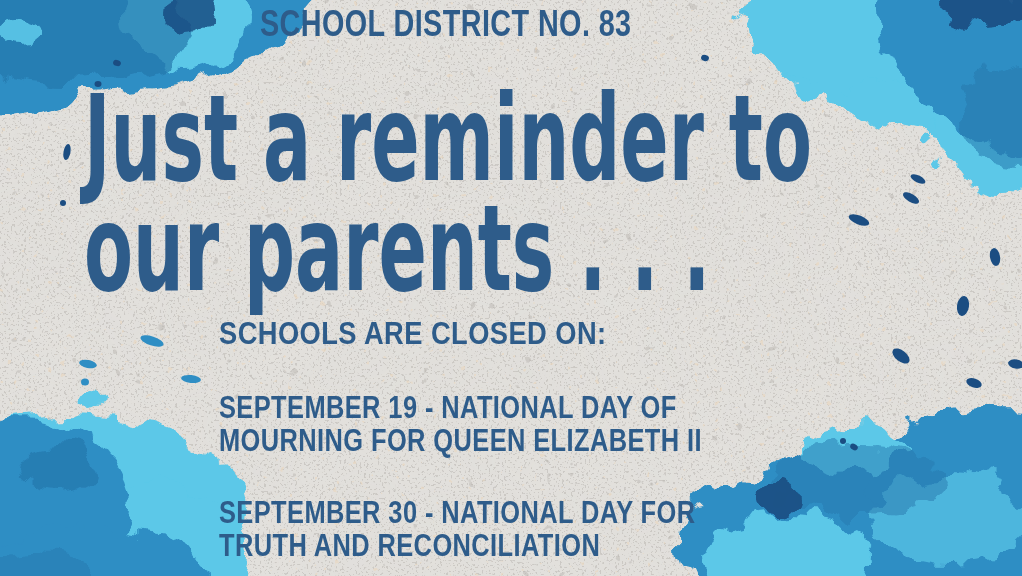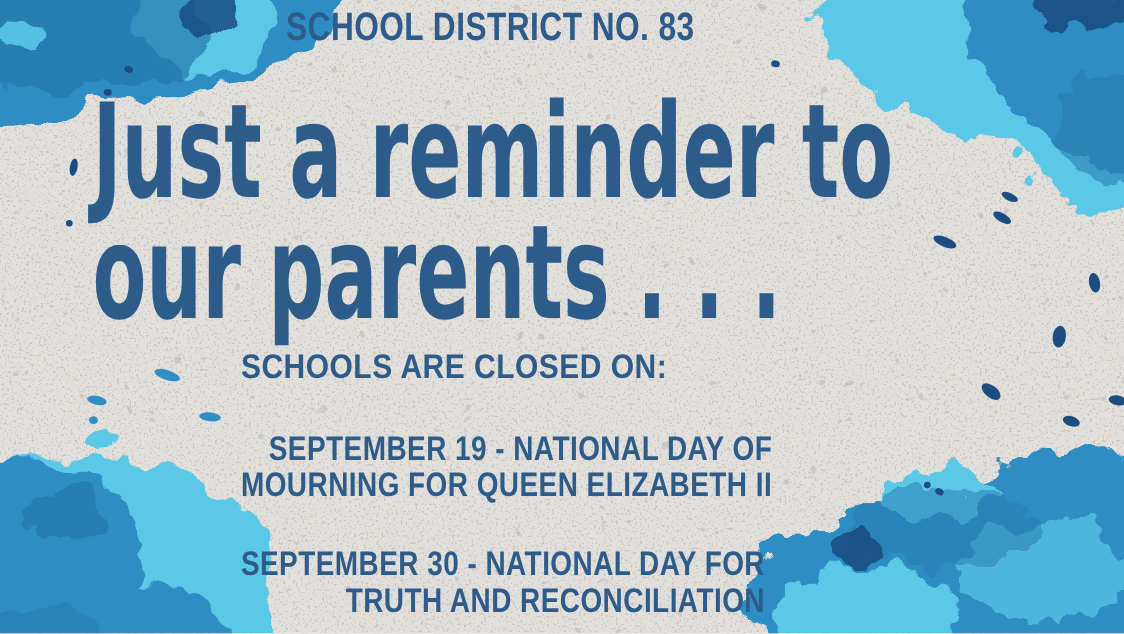--- a/index.html
+++ b/index.html
@@ -10,21 +10,20 @@
     --watercolor-deep:#2578ad;
     --watercolor-navy:#1b4d82;
   }
   html,body{margin:0;padding:0;}
   .poster{
     position:relative;
     width:1022px;height:576px;
     overflow:hidden;
     background:var(--background);
     font-family:"Liberation Sans",sans-serif;
-    text-align:right;
   }
   .bg{position:absolute;left:0;top:0;}
   .bgfill{fill:var(--background);}
   .wc-light{fill:var(--watercolor-light);}
   .wc-mid{fill:var(--watercolor-mid);}
   .wc-deep{fill:var(--watercolor-deep);}
   .wc-navy{fill:var(--watercolor-navy);}
   .txt{position:absolute;color:var(--text);white-space:nowrap;transform-origin:0 0;}
   .kicker{
     left:260px;top:5px;

